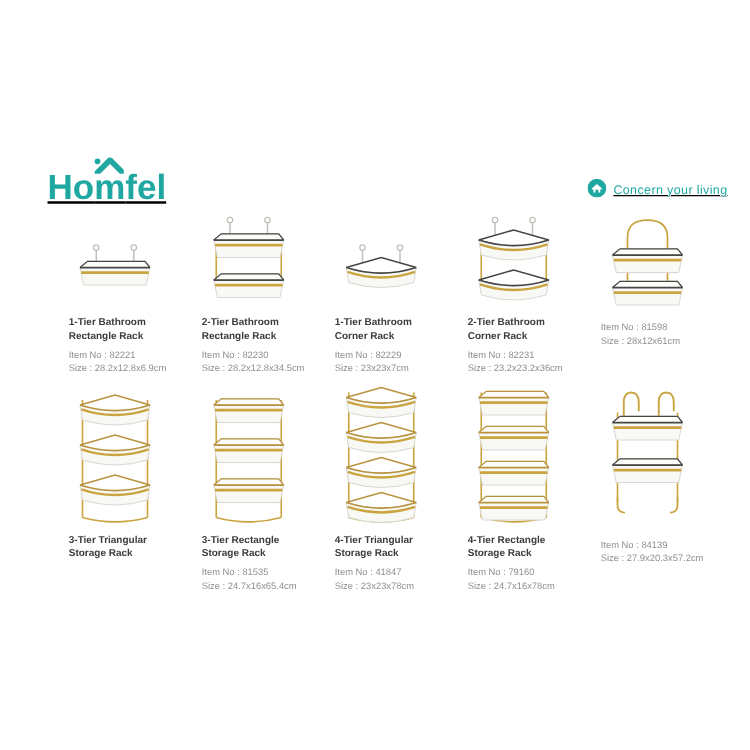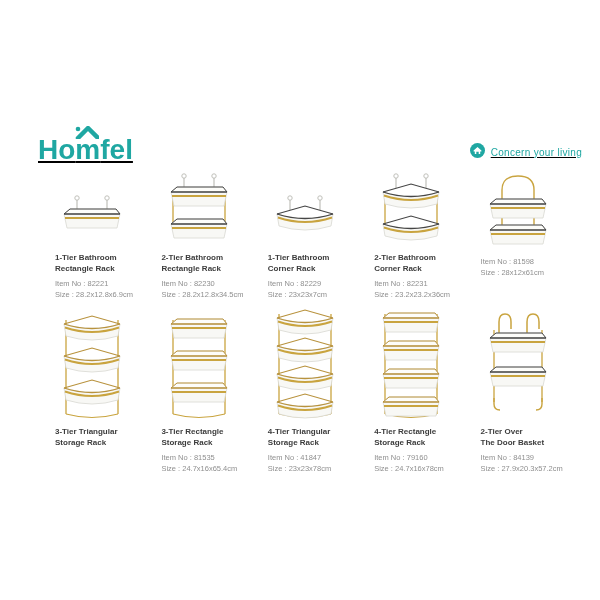--- a/index.html
+++ b/index.html
@@ -340,24 +340,20 @@
             <line x1="22" y1="30" x2="78" y2="30" stroke="#454545" stroke-width="1.4"></line>
             <line x1="23" y1="34" x2="77" y2="34" stroke="#C9A43F" stroke-width="2.2"></line>
             <path d="M28 59 L74 59 L78 64 L22 64 Z" fill="#fdfdfa" stroke="#e2e2dc" stroke-width="0.7"></path>
             <path d="M22 64 L78 64 L75 78 L25 78 Z" fill="#f8f8f5" stroke="#d8d8d2" stroke-width="0.8"></path>
             <path d="M22 64 L28 59 L74 59 L78 64" fill="none" stroke="#454545" stroke-width="1"></path>
             <line x1="22" y1="64" x2="78" y2="64" stroke="#454545" stroke-width="1.4"></line>
             <line x1="23" y1="68" x2="77" y2="68" stroke="#C9A43F" stroke-width="2.2"></line>
           </svg>
     </div>
     <div class="info">
-      <div class="name">
-        <span>2-Tier Over</span>
-        <span>The Door Basket</span>
-      </div>
       <div class="meta">
         <div><span>Item No :</span>&nbsp;<span>84139</span></div>
         <div><span>Size :</span>&nbsp;<span>27.9x20.3x57.2cm</span></div>
       </div>
     </div>
   </div>
     </div>
 </div>
 
 </body></html>

